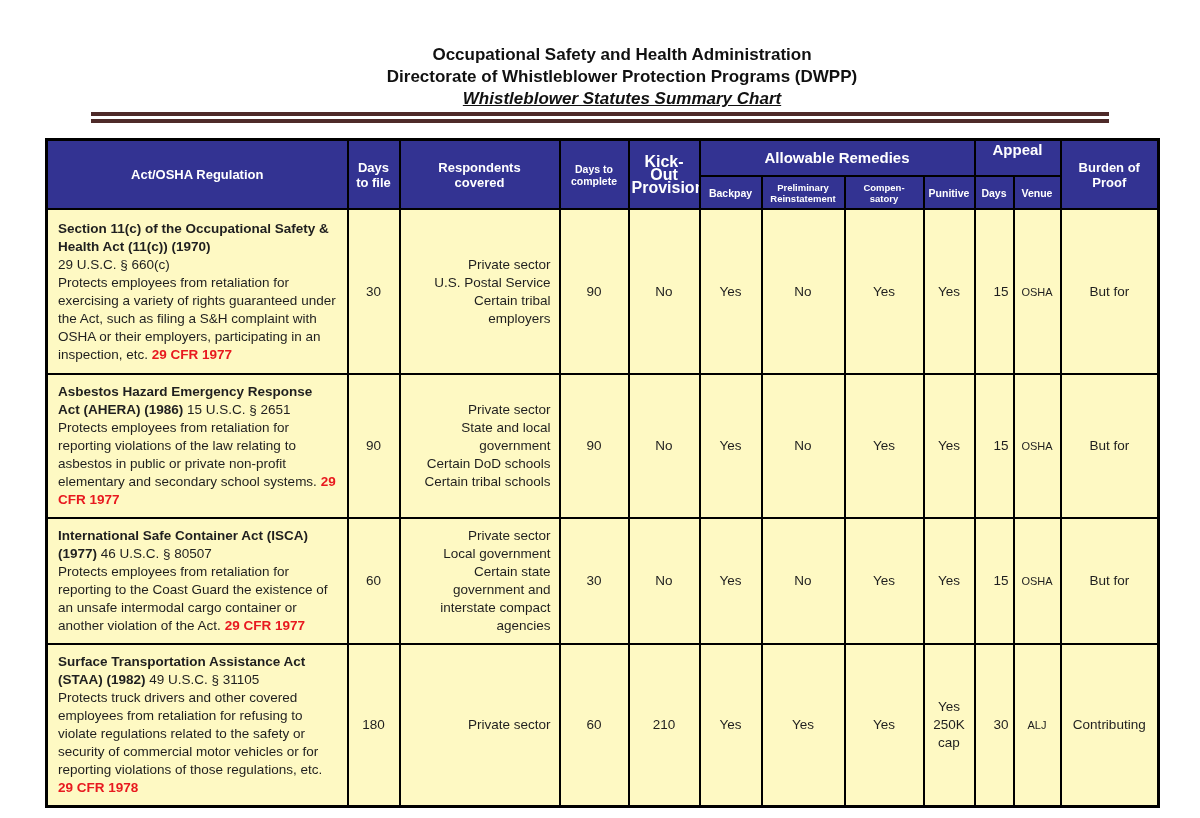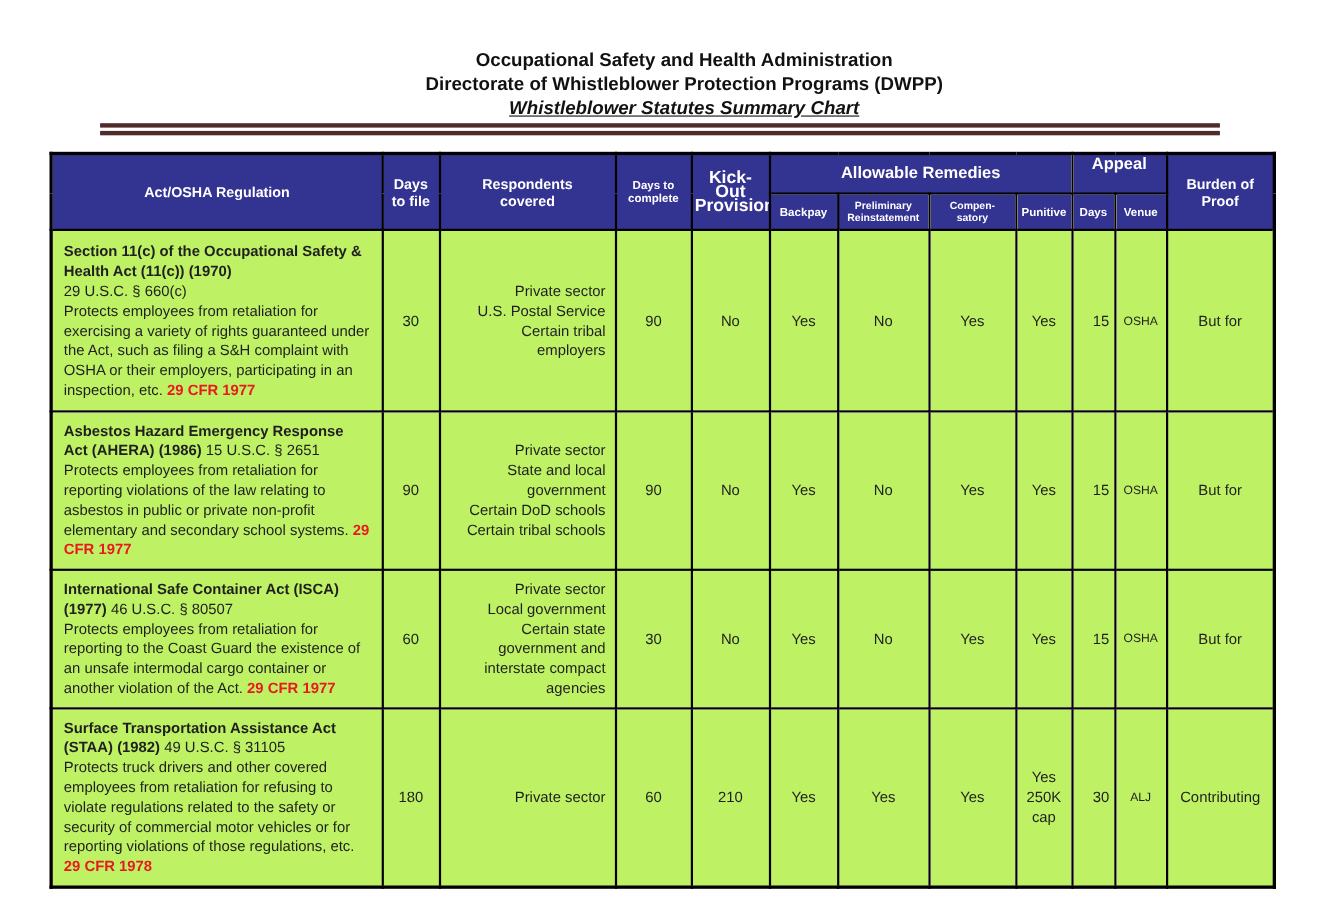--- a/index.html
+++ b/index.html
@@ -27,21 +27,21 @@
   .pre{white-space:pre-line;}
   .h-main{font-size:13px;line-height:15px;}
   .h-group{font-size:15px;line-height:16px;}
   .h-sub{font-size:9.5px;line-height:11px;}
   .h-sub-md{font-size:10.5px;line-height:12px;text-align:center;}
   .h-small{font-size:10.5px;line-height:12px;}
   .h-kick{font-size:16px;line-height:13px;}
   .vbottom{vertical-align:bottom;padding-bottom:17px;}
   tbody td{
     font-size:13.5px;line-height:18px;text-align:center;vertical-align:middle;
-    background:#bef264;padding:2px;
+    background:#fef9c3;padding:2px;
   }
   td.act{text-align:left;padding:8px 10px;}
   td.respondents{text-align:right;padding:4px 8px;}
   td.right{text-align:right;padding-right:4px;}
   td.venue{font-size:11px;}
   .b{font-weight:bold;}
   .red{color:#e8191f;}
 </style>
 </head>
 <body>

